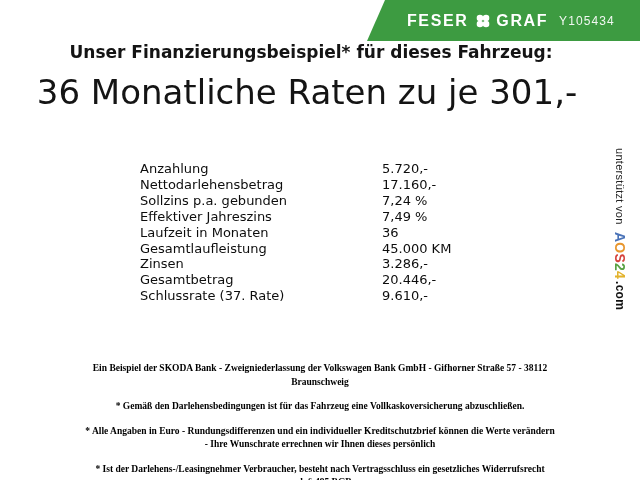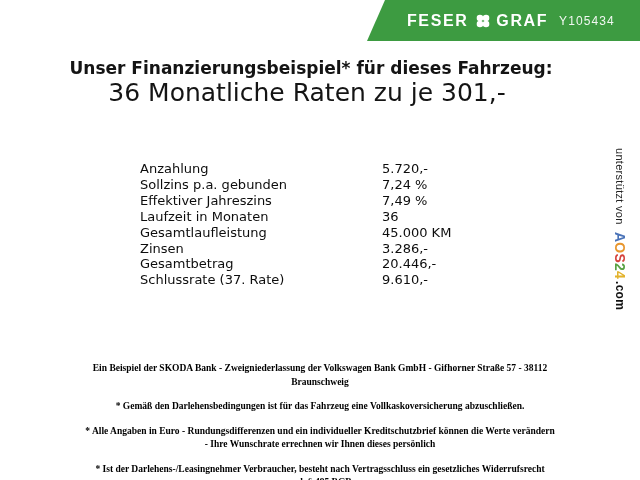--- a/index.html
+++ b/index.html
@@ -19,26 +19,26 @@
     color:#ffffff;font-weight:bold;font-size:16px;letter-spacing:1.6px;
   }
   .brand .word{line-height:1;}
   .clover{margin:0 5px 0 7px;display:block;}
   .ref{
     margin-left:11px;color:rgba(255,255,255,.93);
     font-size:12px;letter-spacing:1.1px;font-weight:normal;
   }
   
   .title1{
-    position:absolute;left:0;top:58px;width:622px;text-align:center;
+    position:absolute;left:0;top:42px;width:622px;text-align:center;
     font-size:17px;font-weight:bold;line-height:20px;color:#141414;
   }
   .title2{
     position:absolute;left:0;top:79px;width:614px;text-align:center;
-    font-size:25px;font-weight:normal;line-height:27px;color:#141414;
+    font-size:34px;font-weight:normal;line-height:27px;color:#141414;
   }
   
   .ftable{position:absolute;left:140px;top:161px;width:370px;}
   .frow{display:flex;font-size:13px;line-height:15.9px;color:#0d0d0d;}
   .frow .lbl{width:242px;}
   .frow .val{flex:1;}
   
   .watermark{
     position:absolute;left:604px;top:148px;height:200px;width:32px;
     writing-mode:vertical-rl;display:flex;align-items:center;
@@ -79,20 +79,24 @@
 
   <div class="title1">Unser Finanzierungsbeispiel* für dieses Fahrzeug:</div>
   <div class="title2">36 Monatliche Raten zu je 301,-</div>
 
   <div class="ftable">
     <div class="frow">
       <div class="lbl">Anzahlung</div>
       <div class="val">5.720,-</div>
     </div>
     <div class="frow">
+      <div class="lbl">Nettodarlehensbetrag</div>
+      <div class="val">17.160,-</div>
+    </div>
+    <div class="frow">
       <div class="lbl">Sollzins p.a. gebunden</div>
       <div class="val">7,24 %</div>
     </div>
     <div class="frow">
       <div class="lbl">Effektiver Jahreszins</div>
       <div class="val">7,49 %</div>
     </div>
     <div class="frow">
       <div class="lbl">Laufzeit in Monaten</div>
       <div class="val">36</div>

